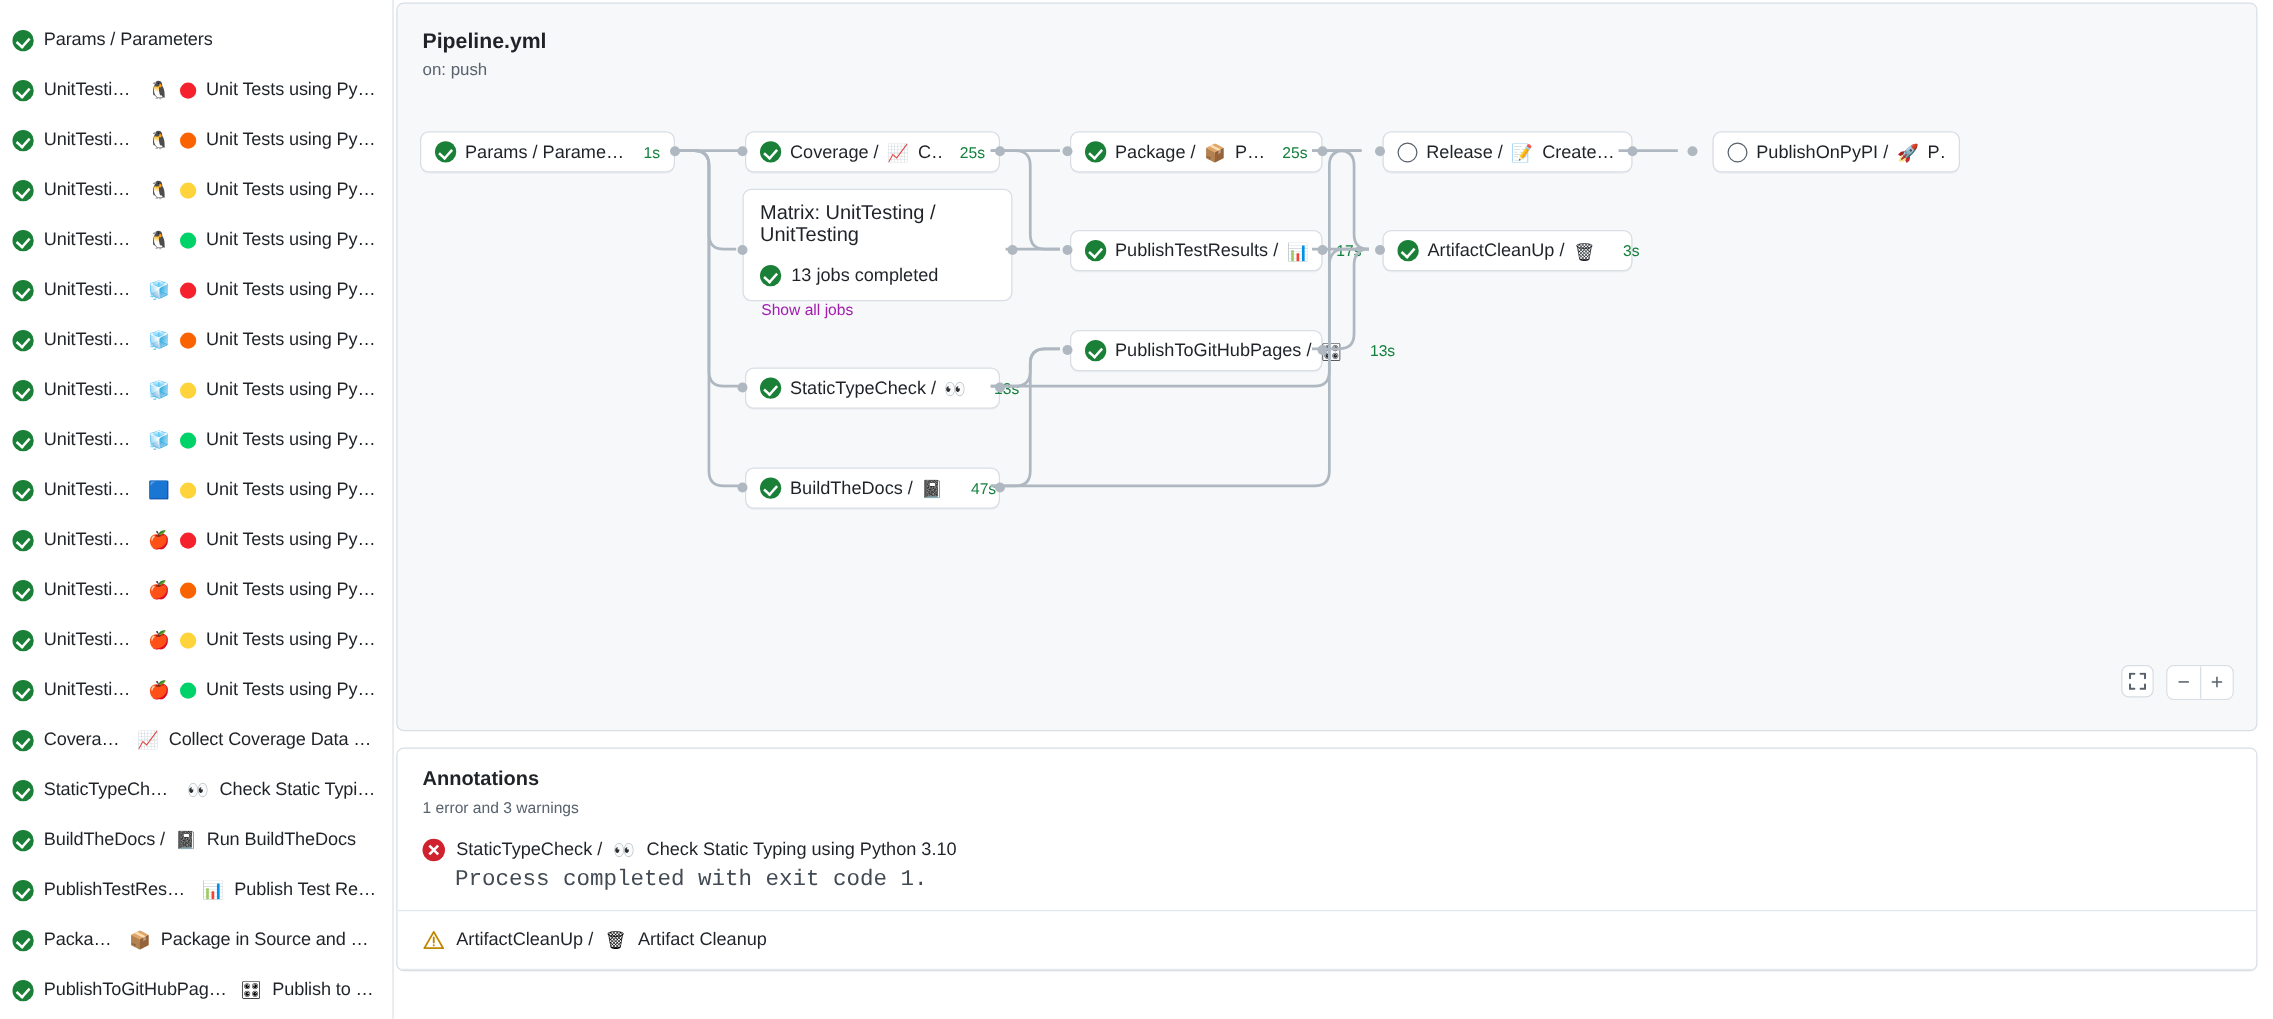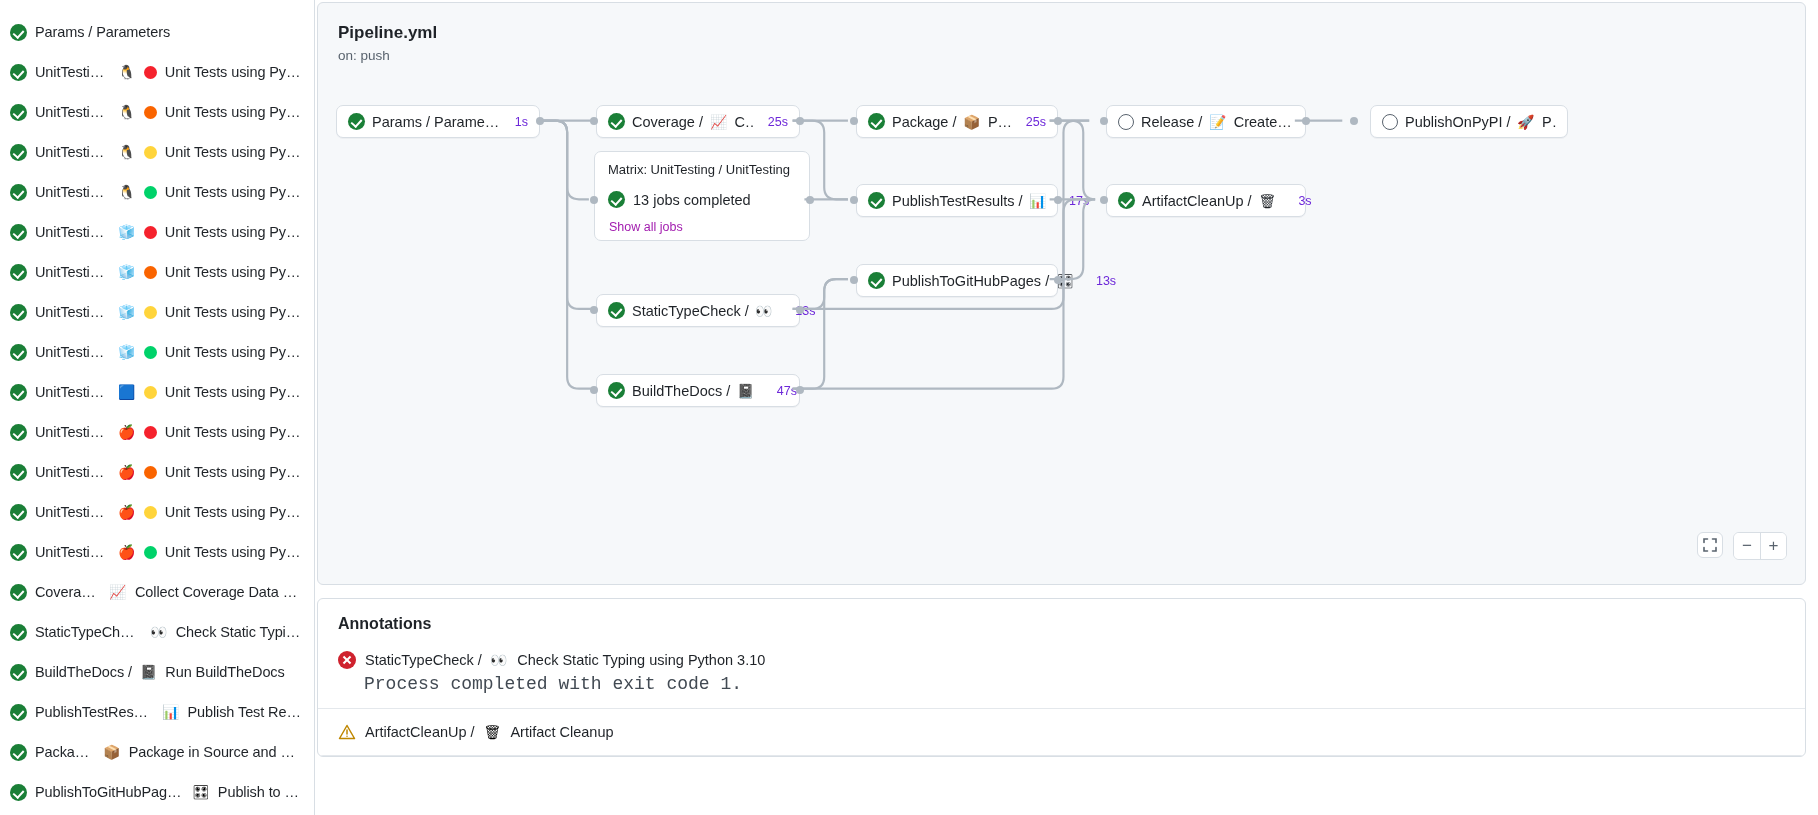--- a/index.html
+++ b/index.html
@@ -69,21 +69,21 @@
     border-radius: 7px;
     display: flex; align-items: center;
     padding: 0 11px;
     gap: 7px;
     font-size: 14.5px; color: #1f2328;
     white-space: nowrap;
     cursor: pointer;
     box-shadow: 0 1px 0 rgba(31,35,40,0.04);
   }
   .node .ntext { overflow: hidden; text-overflow: ellipsis; }
-  .node .ndur { font-size: 12.5px; color: #6d28d9; margin-left: auto; padding-left: 8px; }
+  .node .ndur { font-size: 12.5px; color: #15803d; margin-left: auto; padding-left: 8px; }
 
   
   .circ {
     width: 16px; height: 16px; flex: 0 0 16px;
     border-radius: 50%; border: 1.6px solid #59636e; background: transparent;
   }
 
   
   .port {
     position: absolute; width: 8px; height: 8px; border-radius: 50%;
@@ -91,21 +91,21 @@
   }
 
   
   .matrix-box {
     position: absolute;
     background: #ffffff;
     border: 1px solid #d8dee4;
     border-radius: 7px;
     padding: 10px 13px 12px 13px;
   }
-  .matrix-title { font-size: 13px; color: #1f2328; margin-bottom: 14px; }
+  .matrix-title { font-size: 16px; color: #1f2328; margin-bottom: 14px; }
   .matrix-row { display: flex; align-items: center; gap: 8px; font-size: 14.5px; color: #1f2328; }
   .matrix-link { font-size: 12.5px; color: #a21caf; margin-top: 12px; margin-left: 1px; cursor: pointer; }
 
   svg.edges { position: absolute; left: 0; top: 0; width: 100%; height: 100%; z-index: 1; pointer-events: none; }
 
   
   .zoomctl { position: absolute; right: 18px; bottom: 24px; display: flex; gap: 10px; z-index: 6; }
   .zbtn {
     width: 26px; height: 26px; background: #fff; border: 1px solid #d8dee4;
     border-radius: 6px; display: flex; align-items: center; justify-content: center;
@@ -446,20 +446,21 @@
         <div class="zpair">
           <div class="zb">−</div>
           <div class="zb">+</div>
         </div>
       </div>
     </div>
 
     <div class="annotations">
       <div class="ann-head">
         <div class="ann-title">Annotations</div>
+        <div class="ann-count">1 error and 3 warnings</div>
       </div>
       <div id="ann-rows">
           <div class="ann-row">
             <div class="ann-line">
               <span class="ic-err"></span>
               <span class="ann-name">StaticTypeCheck / </span>
               <span class="emoji">👀</span>
               <span class="ann-name">Check Static Typing using Python 3.10</span>
             </div>
             <div class="ann-detail">Process completed with exit code 1.</div>

